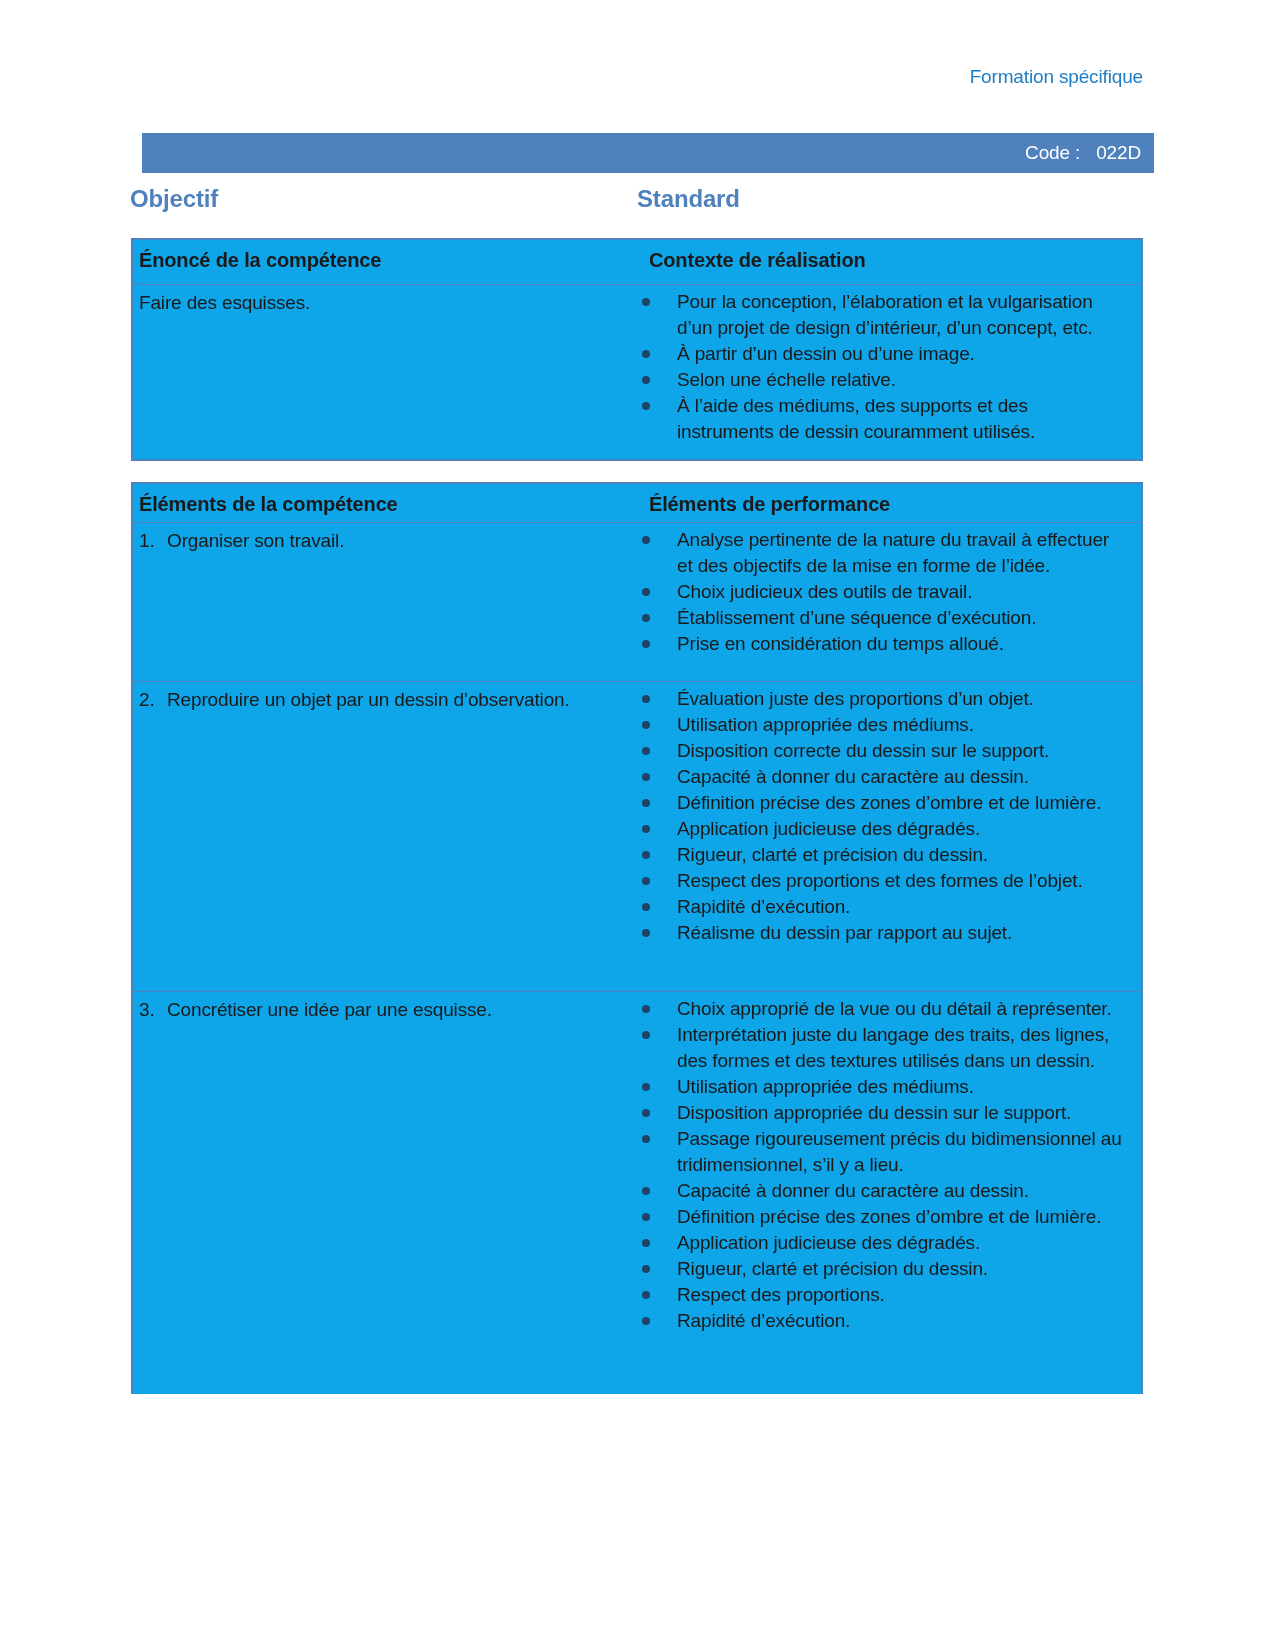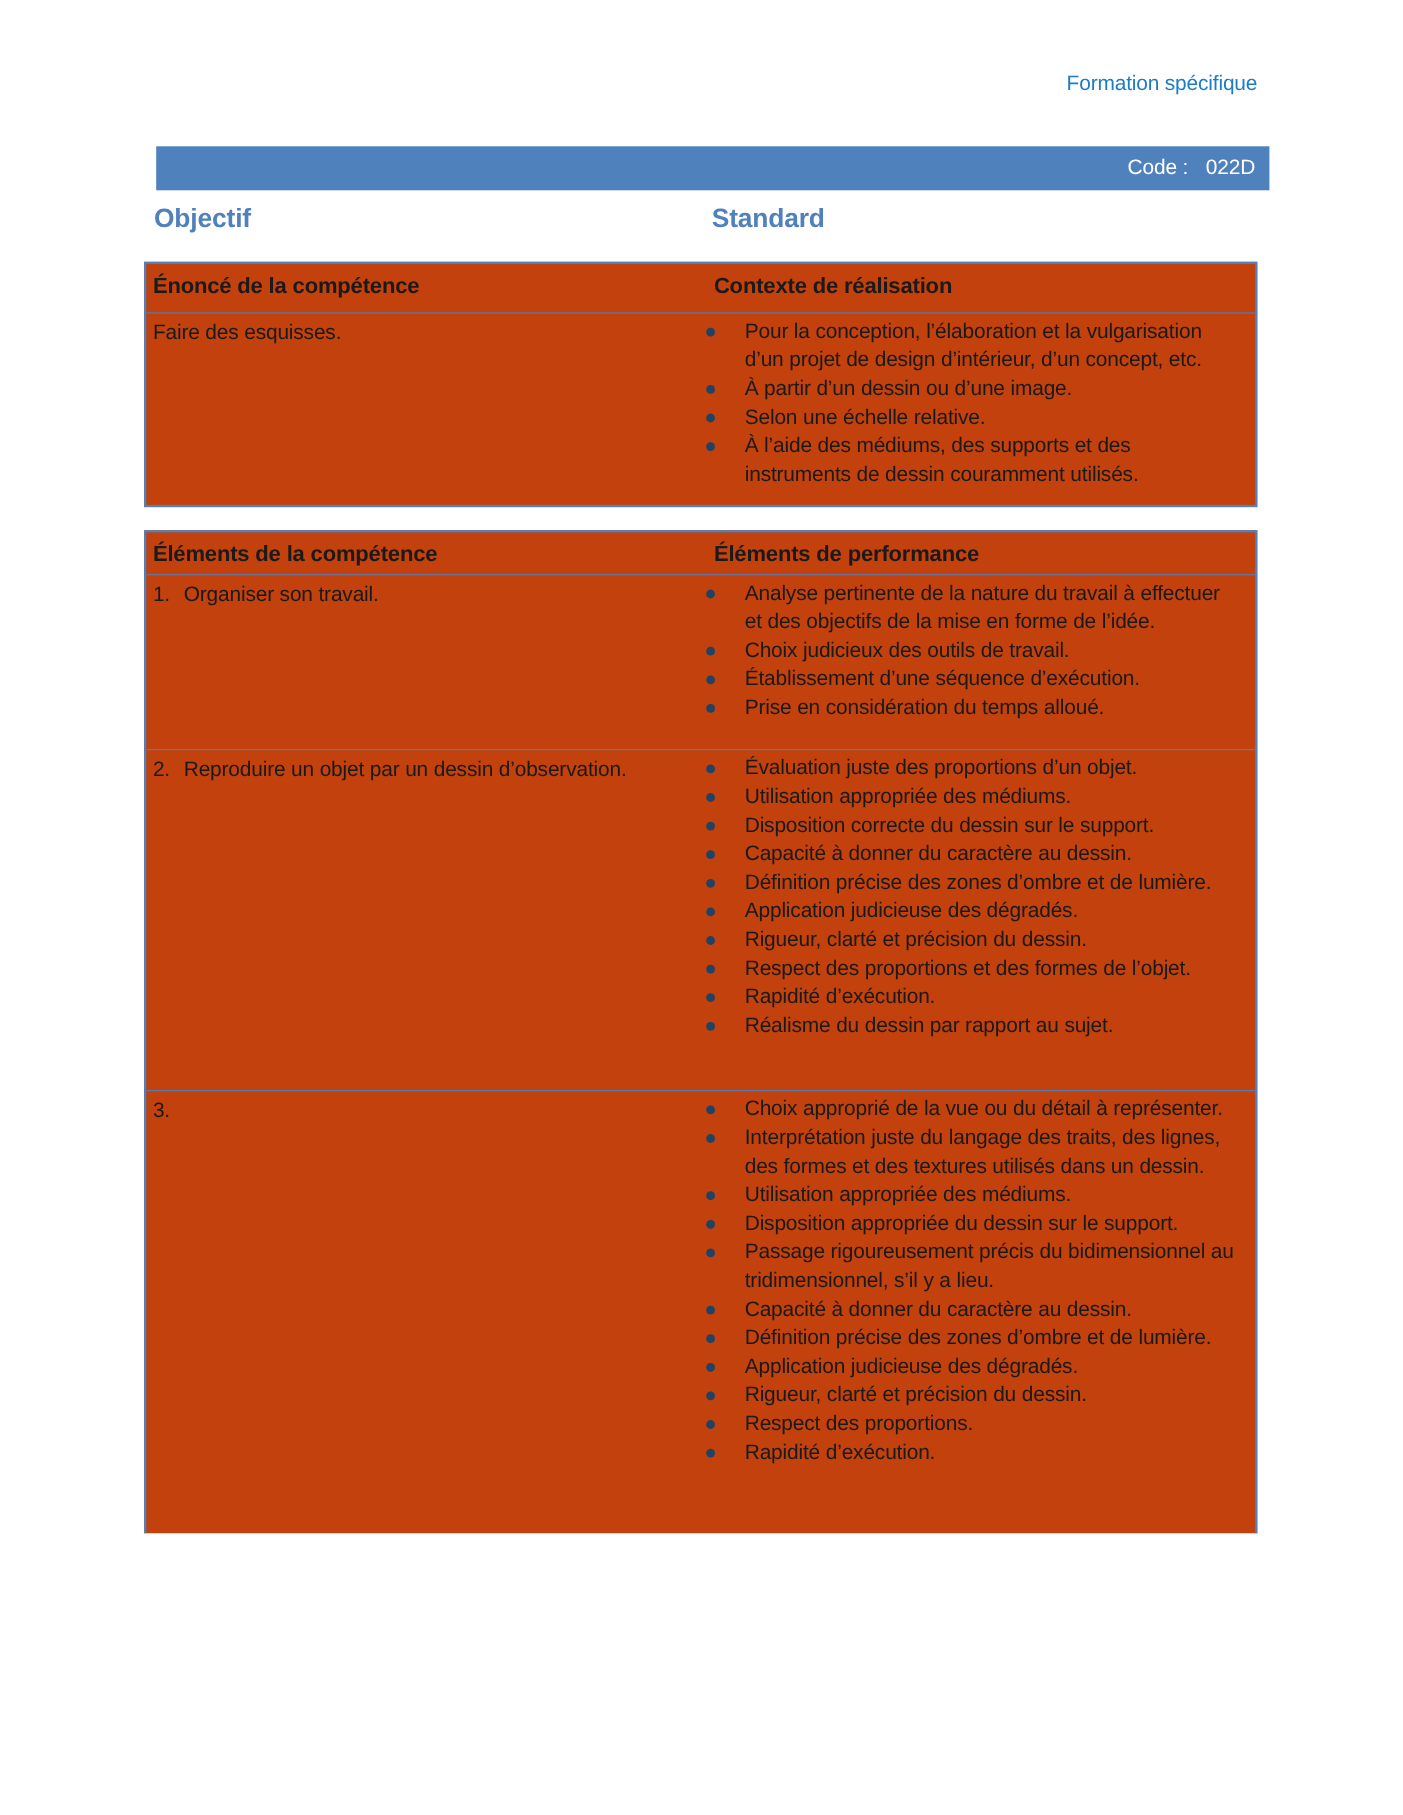--- a/index.html
+++ b/index.html
@@ -24,29 +24,29 @@
     font-size:19px;color:var(--runhead);
   }
   .codebar{
     position:absolute;left:142px;top:133px;width:1012px;height:40px;
     background:var(--accent);color:#ffffff;
     display:flex;align-items:center;justify-content:flex-end;
     padding-right:13px;font-size:19px;
   }
   .codebar .gap{display:inline-block;width:16px;}
   .heads{
-    position:absolute;left:131px;top:184px;width:1012px;
+    position:absolute;left:121px;top:184px;width:1012px;
     display:flex;font-size:24px;font-weight:bold;color:var(--accent);
     line-height:30px;
   }
   .heads .h1{width:516px;padding-left:9px;}
   .tbl{
     position:absolute;left:131px;width:1012px;
     border:2px solid var(--accent);
-    background:#c2410c;
+    background:#0ea5e9;
   }
   .tbl1{top:238px;min-height:223px;}
   .tbl2{top:482px;min-height:942px;}
   .trow{display:flex;width:100%;}
   .thead{border-bottom:1px solid var(--accent);}
   .tbl1 .thead{min-height:45px;}
   .tbl2 .thead{min-height:39px;}
   .tbl1 .tbody{min-height:172px;justify-content:flex-end;}
   .r1{min-height:158px;}
   .r2{min-height:310px;border-top:1px solid var(--accent);}
@@ -152,20 +152,21 @@
             <li><span class="dot"></span><span class="btxt">Respect des proportions et des formes de l’objet.</span></li>
             <li><span class="dot"></span><span class="btxt">Rapidité d’exécution.</span></li>
             <li><span class="dot"></span><span class="btxt">Réalisme du dessin par rapport au sujet.</span></li>
           </ul>
       </div>
     </div>
 
     <div class="trow r3">
       <div class="cl">
         <span class="num">3.</span>
+        <span class="ltxt">Concrétiser une idée par une esquisse.</span>
       </div>
       <div class="cr">
         <ul class="blist">
 
         <li><span class="dot"></span><span class="btxt">Choix approprié de la vue ou du détail à représenter.</span></li>
             <li><span class="dot"></span><span class="btxt">Interprétation juste du langage des traits, des lignes, des formes et des textures utilisés dans un dessin.</span></li>
             <li><span class="dot"></span><span class="btxt">Utilisation appropriée des médiums.</span></li>
             <li><span class="dot"></span><span class="btxt">Disposition appropriée du dessin sur le support.</span></li>
             <li><span class="dot"></span><span class="btxt">Passage rigoureusement précis du bidimensionnel au tridimensionnel, s’il y a lieu.</span></li>
             <li><span class="dot"></span><span class="btxt">Capacité à donner du caractère au dessin.</span></li>

